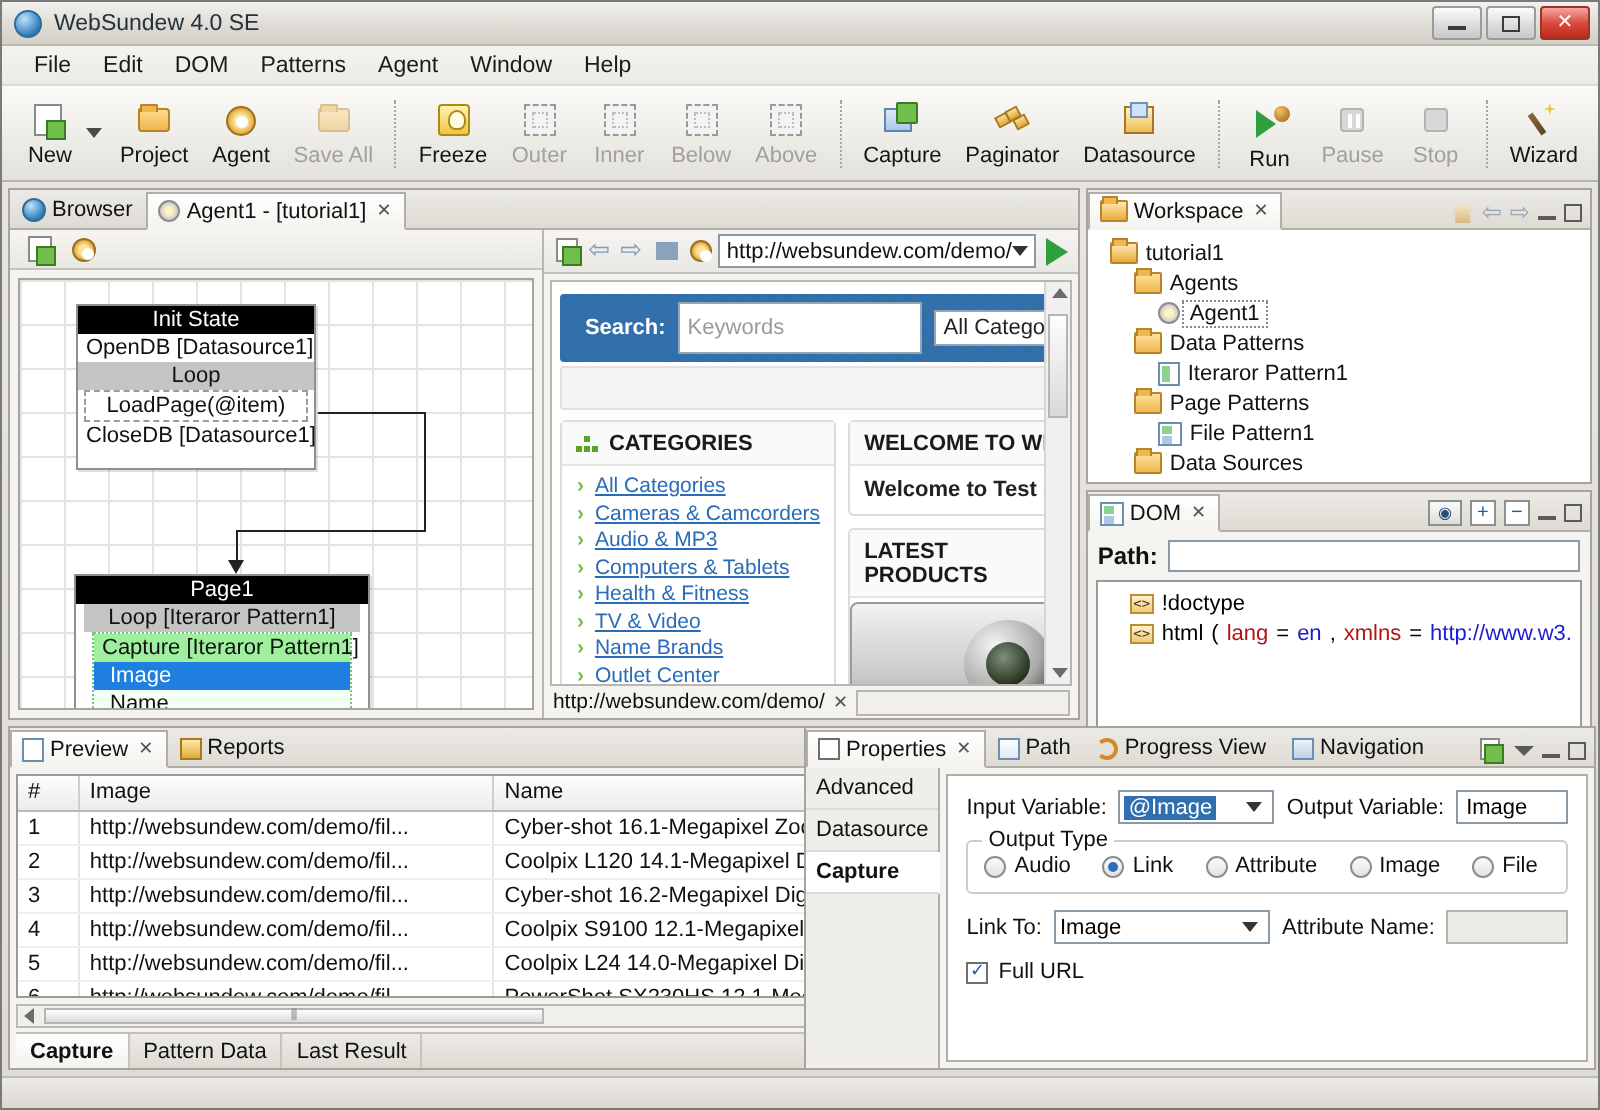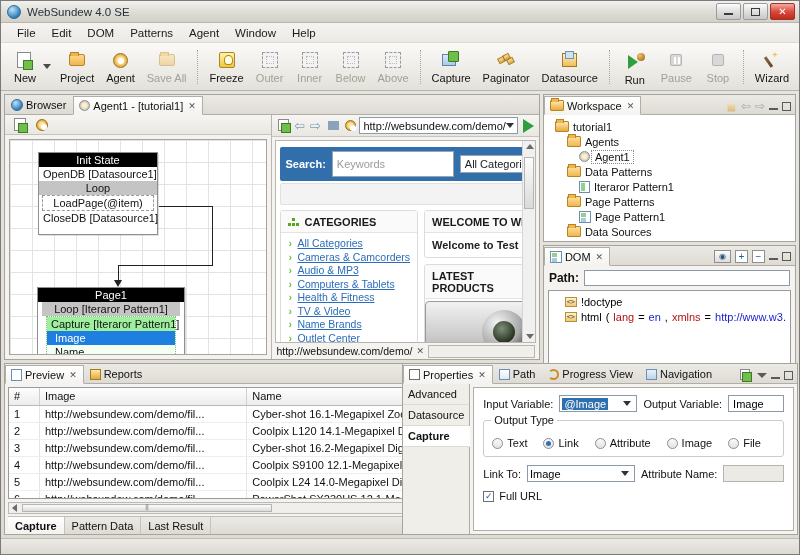--- a/index.html
+++ b/index.html
@@ -156,21 +156,21 @@
   .brico{width:15px;height:15px;position:relative;}
   .arrowg{font-size:13px;color:#7e9bb5;font-family:"DejaVu Sans",sans-serif;line-height:13px;}
   .urlbar{flex:1 1 auto;height:17px;background:#fff;border:1px solid #8b9aa6;display:flex;align-items:center;padding:0 3px;font-size:11px;color:#111;}
   .urlcaret{margin-left:auto;width:0;height:0;border-left:4px solid transparent;border-right:4px solid transparent;border-top:5px solid #333;}
   .gobtn{width:0;height:0;border-left:11px solid #2e9e3e;border-top:7px solid transparent;border-bottom:7px solid transparent;}
 
   .page{flex:1 1 auto;position:relative;background:#fff;overflow:hidden;margin:3px 3px 0 3px;border:1px solid #b9b6af;}
   .pg-searchbar{
     margin:6px 4px 0 4px;height:34px;
     background:repeating-linear-gradient(45deg,#2f6fad,#2f6fad 3px,#356fa8 3px,#356fa8 6px);
-    display:flex;align-items:center;gap:6px;padding:0 5px;border-radius:2px;
+    display:flex;align-items:center;gap:6px;padding:0 12px;border-radius:2px;
   }
   .pg-searchbar .lb{color:#fff;font-size:11px;font-weight:bold;}
   .pg-input{flex:0 0 122px;height:26px;background:#fff;border:1px solid #94a6b4;font-size:11px;color:#9a9a9a;padding:1px 4px;display:flex;align-items:center;}
   .pg-select{flex:0 0 124px;height:18px;background:#fff;border:1px solid #94a6b4;font-size:11px;color:#222;padding:1px 4px;display:flex;align-items:center;}
   .pg-strip{margin:2px 4px 0 4px;height:22px;background:#f3f3f3;border:1px solid #e1e1e1;border-radius:2px;}
   .pg-cols{display:flex;gap:6px;margin:5px 4px 0 4px;}
   .pg-card{background:#fff;border:1px solid #dcdcdc;border-radius:3px;}
   .pg-card .ch{font-size:11px;font-weight:bold;color:#1a1a1a;padding:5px 7px 4px 7px;border-bottom:1px solid #e3e3e3;background:#fafafa;display:flex;align-items:center;gap:5px;}
   .catdots{width:11px;height:9px;position:relative;}
   .catdots i{position:absolute;width:3px;height:3px;background:#5aa51f;}
@@ -244,21 +244,21 @@
   .ptab{height:21px;display:flex;align-items:center;padding:0 5px;font-size:11px;color:#111;border-bottom:1px solid #dedbd4;}
   .ptab.active{background:#fff;font-weight:bold;border-right:1px solid #fff;margin-right:-1px;}
   .propform{flex:1 1 auto;background:#fff;border:1px solid #b1aea7;margin:3px;padding:7px 9px;min-width:0;}
   .frow{display:flex;align-items:center;gap:6px;margin-bottom:8px;}
   .flabel{font-size:11px;color:#111;white-space:nowrap;}
   .fcombo{height:17px;border:1px solid #8b9aa6;background:#fff;display:flex;align-items:center;padding:0 2px;font-size:11px;}
   .fcombo .sel{background:#2f6fad;color:#fff;padding:0 2px;}
   .fcombo .cv{margin-left:auto;width:0;height:0;border-left:4px solid transparent;border-right:4px solid transparent;border-top:5px solid #333;margin-right:3px;}
   .ftext{height:17px;border:1px solid #8b9aa6;background:#fff;font-size:11px;padding:1px 4px;display:flex;align-items:center;}
   .ftext.disabled{background:#eceae5;border-color:#b6b3ac;}
-  .group{border:1px solid #cfccc5;border-radius:3px;padding:16px 8px 7px 8px;margin-bottom:8px;position:relative;}
+  .group{border:1px solid #cfccc5;border-radius:3px;padding:6px 8px 7px 8px;margin-bottom:8px;position:relative;}
   .group > .gt{position:absolute;top:-7px;left:7px;background:#fff;padding:0 3px;font-size:11px;color:#111;}
   .radios{display:flex;align-items:center;gap:16px;}
   .radio{display:flex;align-items:center;gap:4px;font-size:11px;color:#111;}
   .rdot{width:11px;height:11px;border-radius:50%;background:linear-gradient(#fafafa,#e3e3e3);border:1px solid #8d8d8d;display:flex;align-items:center;justify-content:center;}
   .rdot.on:after{content:'';width:5px;height:5px;border-radius:50%;background:#2b6fbd;}
   .chk{display:flex;align-items:center;gap:5px;font-size:11px;color:#111;}
   .cbox{width:11px;height:11px;background:#fff;border:1px solid #6f6f6f;display:flex;align-items:center;justify-content:center;font-size:9px;color:#1b5fa8;line-height:9px;font-family:"DejaVu Sans",sans-serif;}
 
   .statusbar{height:16px;flex:0 0 16px;background:linear-gradient(#eceae5,#dcd9d2);border-top:1px solid #bfbcb5;}
 </style>
@@ -691,21 +691,21 @@
             <div class="tnode" style="padding-left:32px">
               <span class="tgrid"></span>
               <span>Iteraror Pattern1</span>
             </div>
             <div class="tnode" style="padding-left:20px">
               <span class="tfolder"></span>
               <span>Page Patterns</span>
             </div>
             <div class="tnode" style="padding-left:32px">
               <span class="tgrid2"></span>
-              <span>Page Pattern1</span>
+              <span>File Pattern1</span>
             </div>
             <div class="tnode" style="padding-left:20px">
               <span class="tfolder"></span>
               <span>Data Sources</span>
             </div>
             <div class="tnode" style="padding-left:32px">
               <span class="tdb"></span>
               <span>Datasource1</span>
             </div>
           </div>
@@ -803,21 +803,21 @@
               </div>
               <span class="flabel">Output Variable:</span>
               <div class="ftext" style="flex:1 1 auto">Image</div>
             </div>
 
             <div class="group">
               <span class="gt">Output Type</span>
               <div class="radios">
                 <label class="radio">
                     <span class="rdot"></span>
-                    <span>Text</span>
+                    <span>Audio</span>
                   </label>
                 <label class="radio">
                     <span class="rdot on"></span>
                     <span>Link</span>
                   </label>
                 <label class="radio">
                     <span class="rdot"></span>
                     <span>Attribute</span>
                   </label>
                 <label class="radio">

